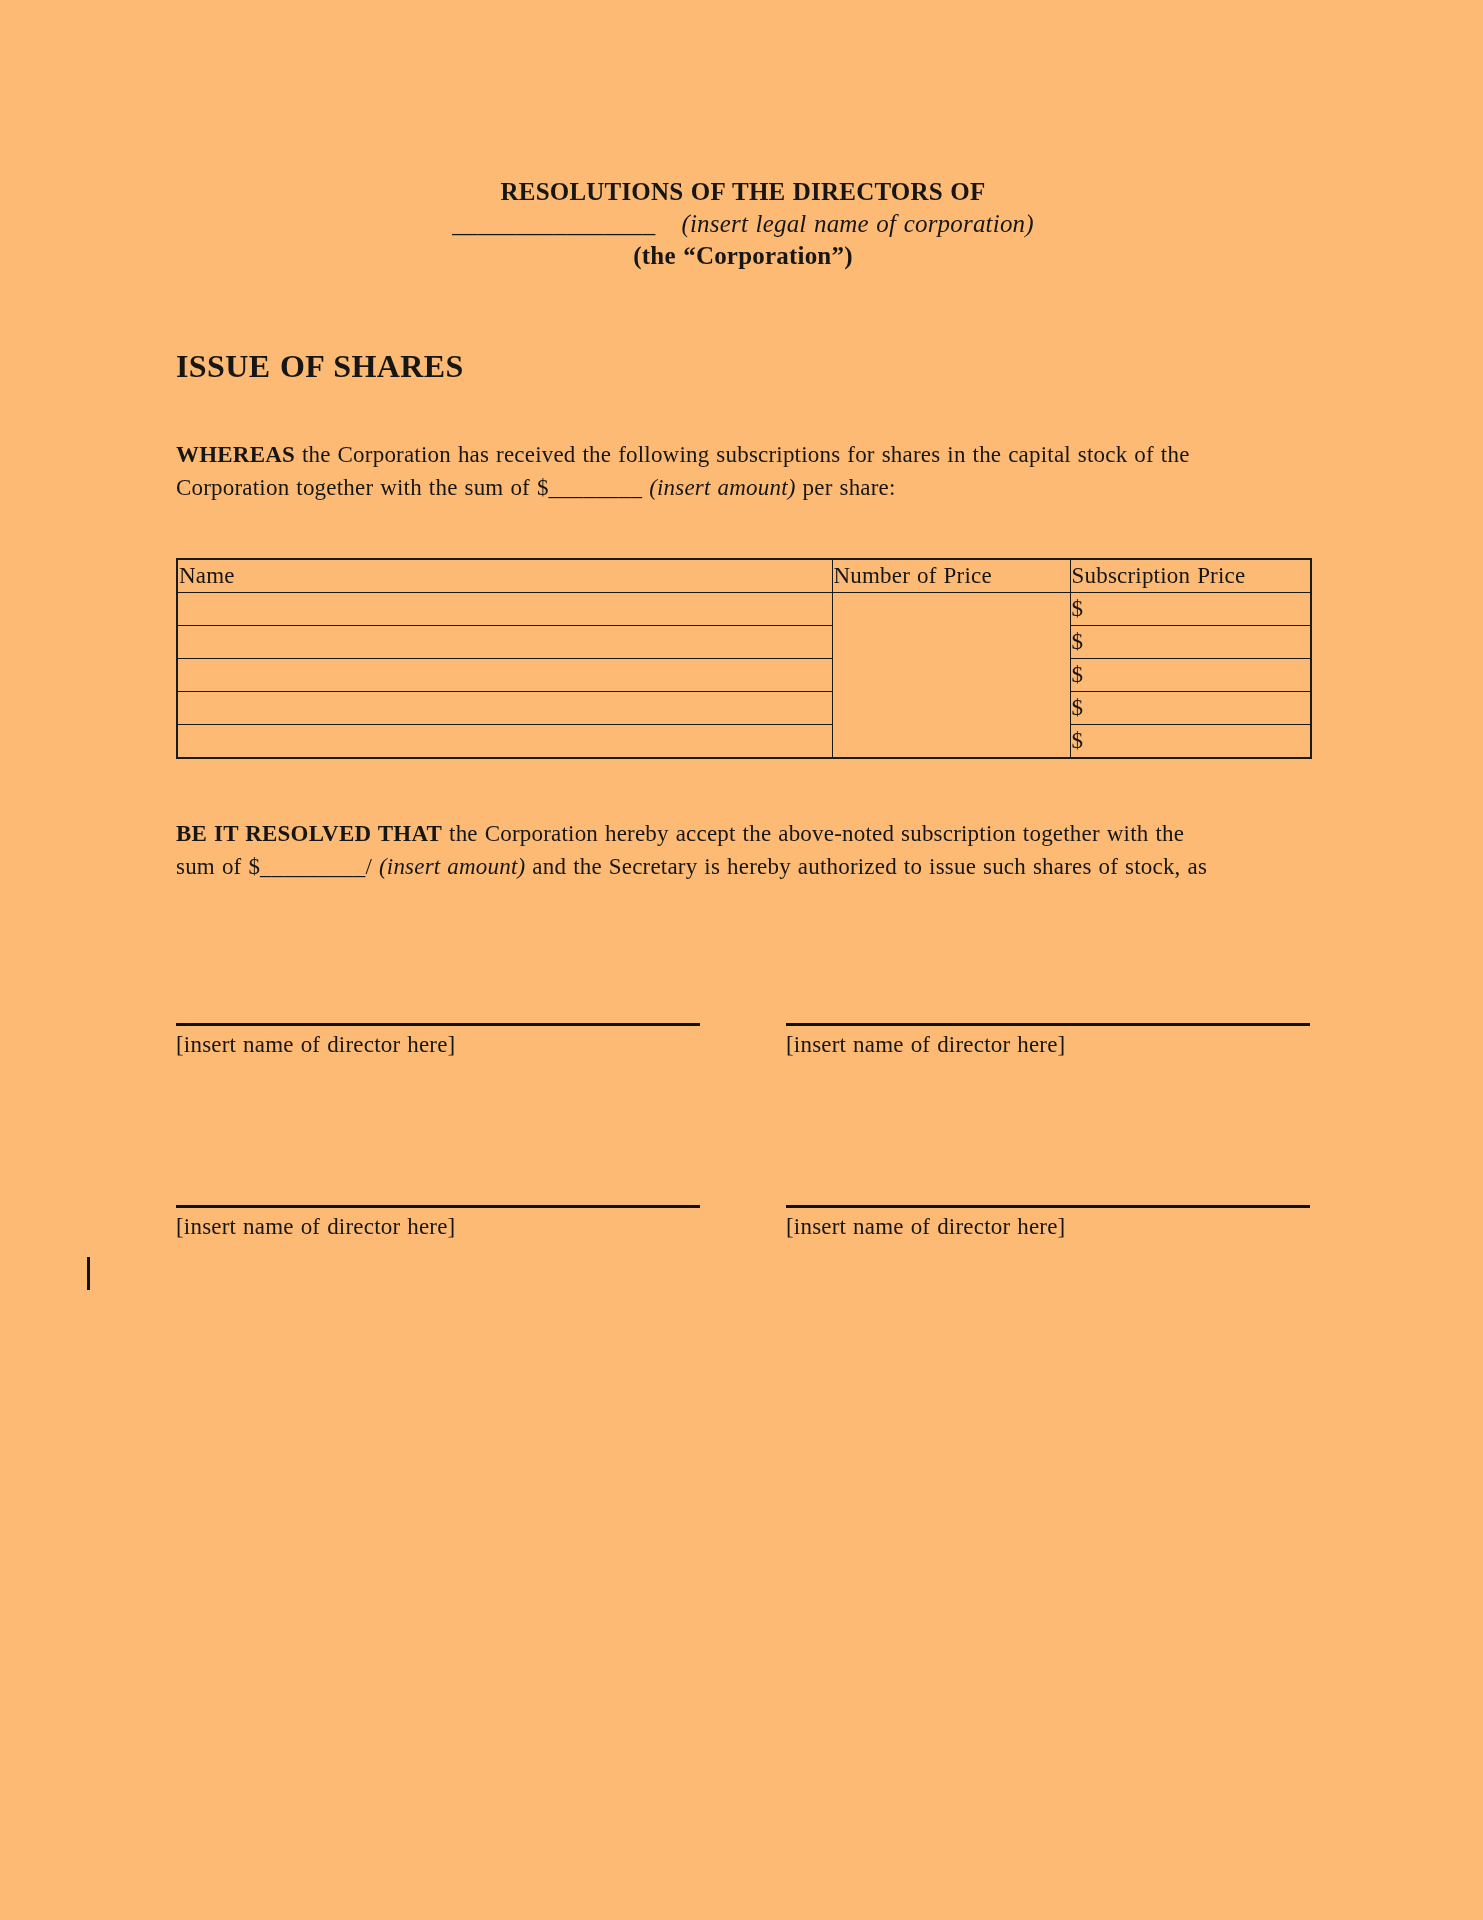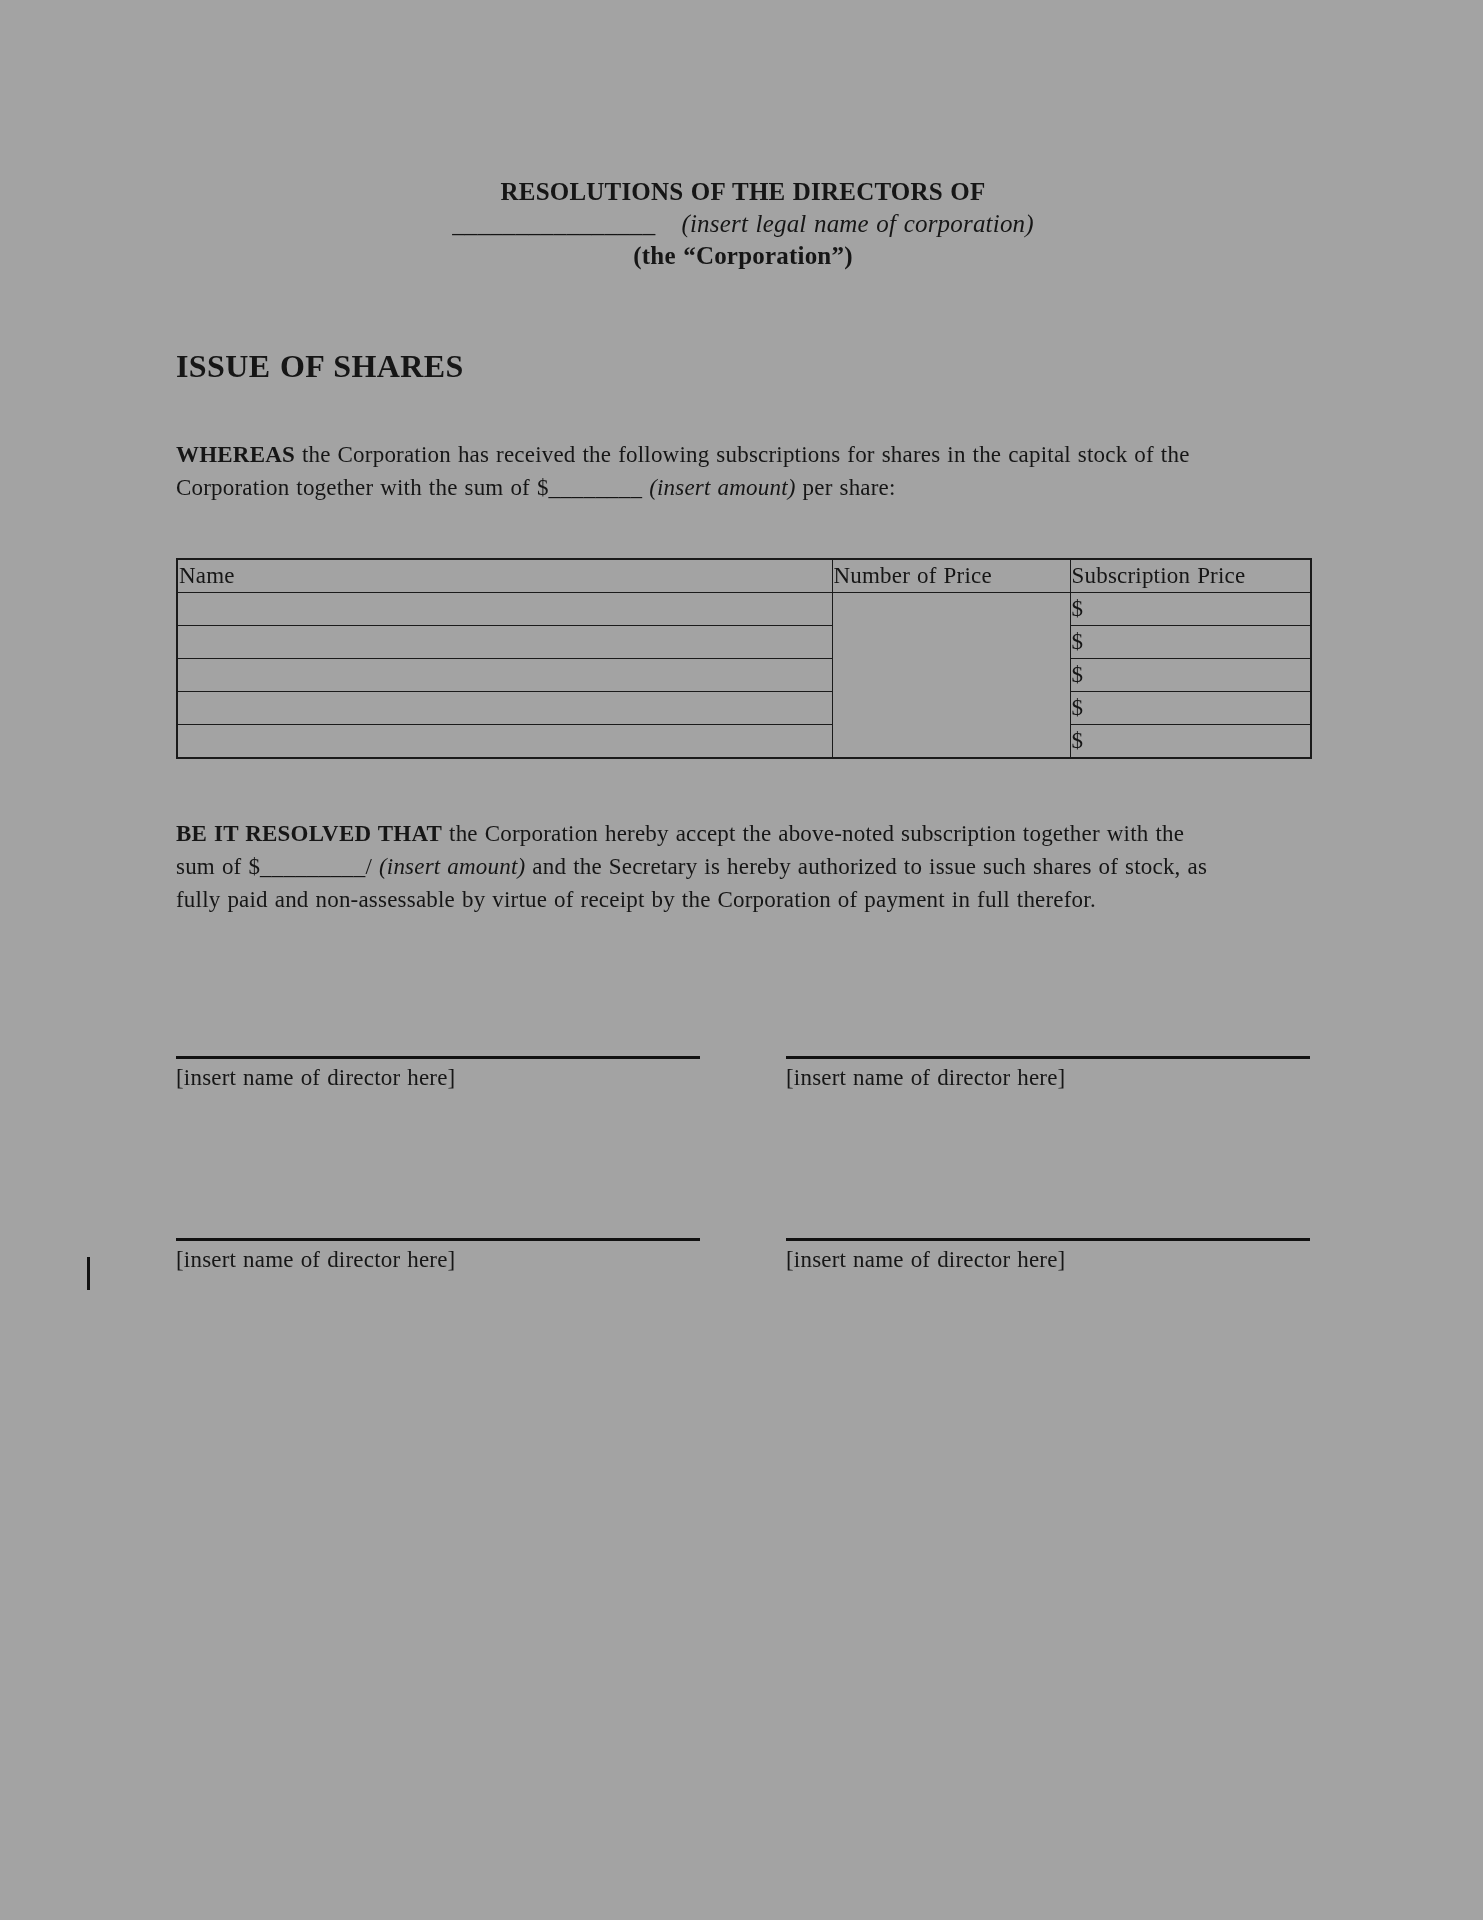--- a/index.html
+++ b/index.html
@@ -4,21 +4,21 @@
 <style>
   html, body {
     margin: 0;
     padding: 0;
     background: #ffffff;
   }
   .page {
     position: relative;
     width: 1483px;
     height: 1920px;
-    background: #a3a3a3;
+    background: #fdba74;
     color: #161616;
     font-family: "Liberation Serif", "DejaVu Serif", serif;
     font-size: 23px;
     line-height: 33px;
     letter-spacing: 0.2px;
     word-spacing: 1px;
     overflow: hidden;
   }
   .content {
     position: absolute;
@@ -159,21 +159,20 @@
           <td class="name-cell"></td>
           <td class="shares-cell"></td>
           <td class="price-cell">$</td>
         </tr>
       </tbody>
     </table>
 
     <p class="para para-resolved">
       <span><strong>BE IT RESOLVED THAT</strong><span> the Corporation hereby accept the above-noted subscription together with the</span></span><br>
       <span><span>sum of $_________/ </span><em>(insert amount)</em><span> and the Secretary is hereby authorized to issue such shares of stock, as</span></span><br>
-      <span>fully paid and non-assessable by virtue of receipt by the Corporation of payment in full therefor.</span>
     </p>
 
 
     <div class="sig-row sig-row-1">
       <div class="sig-block">
         <div class="sig-line"></div>
         <div class="sig-label">[insert name of director here]</div>
       </div>
       <div class="sig-block">
         <div class="sig-line"></div>

